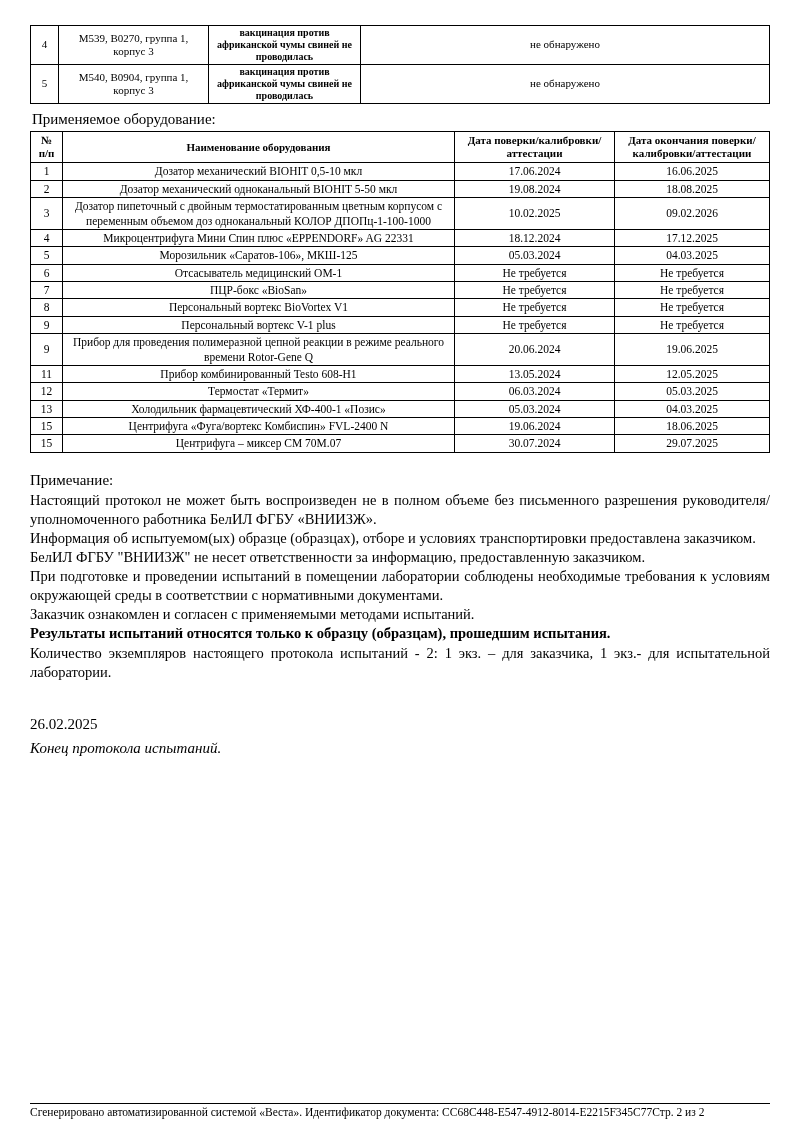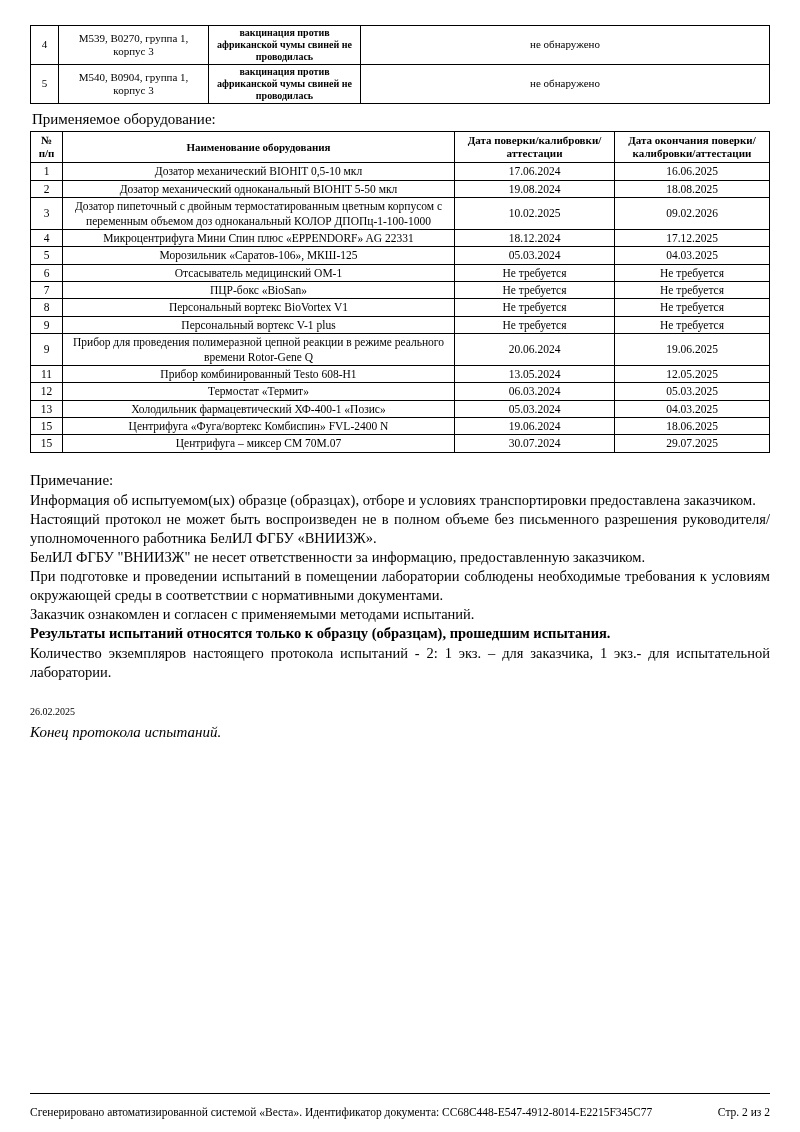--- a/index.html
+++ b/index.html
@@ -48,35 +48,34 @@
   .equip-table td.name-cell { text-align: center; }
 
   
   .notes { margin-top: 18px; font-size: 14.5px; line-height: 1.32; }
   .notes-heading { font-size: 15px; }
   .note-par { text-align: justify; }
   .note-par.bold { font-weight: bold; }
 
   
   .signature-row {
-    margin-top: 24px;
+    margin-top: 34px;
     display: flex;
     justify-content: space-between;
-    font-size: 10px;
+    font-size: 15px;
   }
   .end-line { margin-top: 7px; font-size: 15px; font-style: italic; }
 
   
   .footer { margin-top: auto; font-size: 11.5px; line-height: 1.3; }
   .footer-line1 { margin-bottom: 1px; }
   .footer-line2 {
     display: flex;
-    justify-content: space-between;
     border-top: 1px solid #000;
-    padding-top: 11px;
+    padding-top: 1px;
   }
 </style>
 </head>
 <body>
 
 <div class="page">
 
   <table class="samples-table">
     <tbody>
         <tr>
@@ -201,22 +200,22 @@
           <td class="name-cell">Центрифуга – миксер СМ 70М.07</td>
           <td>30.07.2024</td>
           <td>29.07.2025</td>
         </tr>
       </tbody>
   </table>
 
   <div class="notes">
     <div class="notes-heading">Примечание:</div>
     <div>
+        <div class="note-par">Настоящий протокол не может быть воспроизведен не в полном объеме без письменного разрешения руководителя/уполномоченного работника БелИЛ ФГБУ «ВНИИЗЖ».</div>
         <div class="note-par">Информация об испытуемом(ых) образце (образцах), отборе и условиях транспортировки предоставлена заказчиком.</div>
-        <div class="note-par">Настоящий протокол не может быть воспроизведен не в полном объеме без письменного разрешения руководителя/уполномоченного работника БелИЛ ФГБУ «ВНИИЗЖ».</div>
         <div class="note-par">БелИЛ ФГБУ "ВНИИЗЖ" не несет ответственности за информацию, предоставленную заказчиком.</div>
         <div class="note-par">При подготовке и проведении испытаний в помещении лаборатории соблюдены необходимые требования к условиям окружающей среды в соответствии с нормативными документами.</div>
         <div class="note-par">Заказчик ознакомлен и согласен с применяемыми методами испытаний.</div>
         <div class="note-par bold">Результаты испытаний относятся только к образцу (образцам), прошедшим испытания.</div>
         <div class="note-par">Количество экземпляров настоящего протокола испытаний - 2: 1 экз. – для заказчика, 1 экз.- для испытательной лаборатории.</div>
       </div>
   </div>
 
   <div class="signature-row">
     <span>26.02.2025</span>

